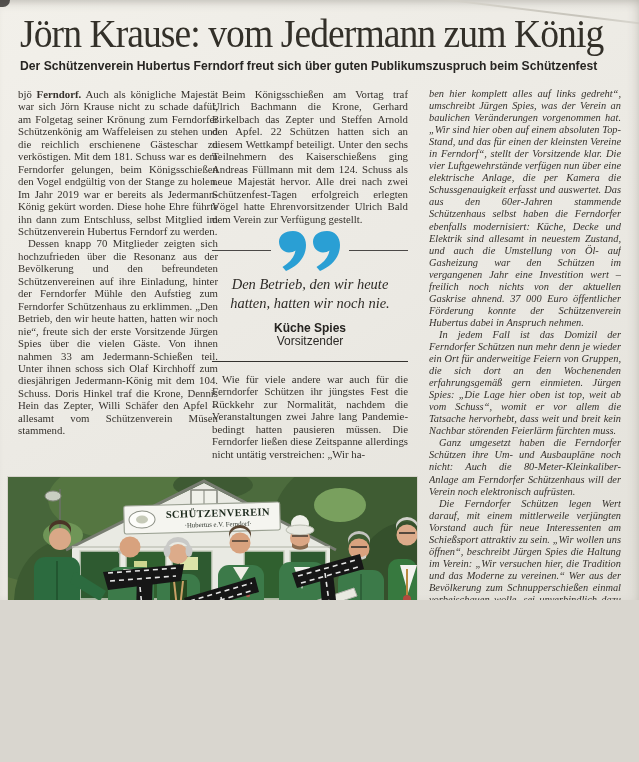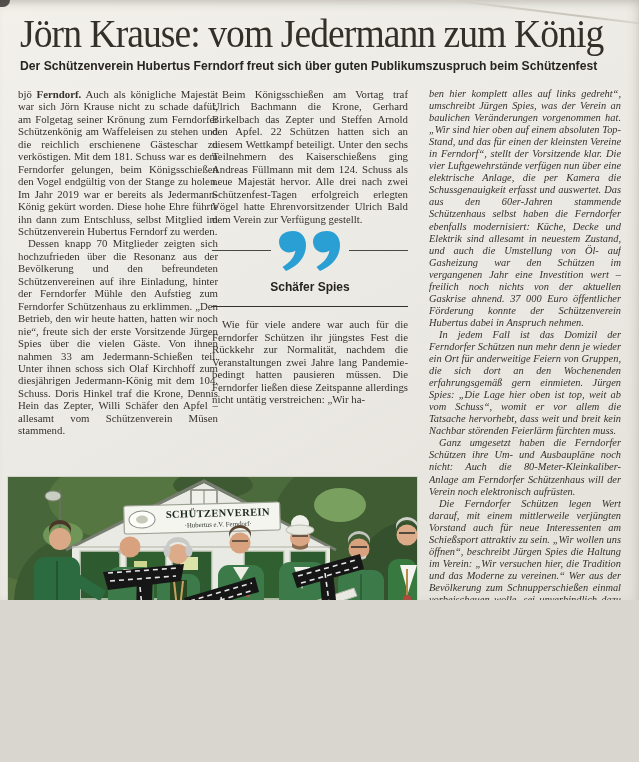--- a/index.html
+++ b/index.html
@@ -67,21 +67,23 @@
       <div class="qmark-row">
         <div class="qrule"></div>
         <div class="qmark">
           <svg width="64" height="42" viewBox="0 0 64 42" aria-hidden="true">
             <path d="M15,1 C23,1 28,7 28,15 C28,27 20,36 8,41 L4.5,37 C12,32.5 16.5,27 17.5,20.5 C16,21.8 13.5,22.5 11,22.5 C5,22.5 1,17.5 1,11.8 C1,5.5 6.5,1 15,1 Z" fill="#2a9fd4"></path>
             <path d="M49,1 C57,1 62,7 62,15 C62,27 54,36 42,41 L38.5,37 C46,32.5 50.5,27 51.5,20.5 C50,21.8 47.5,22.5 45,22.5 C39,22.5 35,17.5 35,11.8 C35,5.5 40.5,1 49,1 Z" fill="#2a9fd4"></path>
           </svg>
         </div>
         <div class="qrule"></div>
       </div>
-      <div class="qauthor">Schäfer Spies</div>
+      <div class="qtext">Den Betrieb, den wir heute hatten, hatten wir noch nie.</div>
+      <div class="qauthor">Küche Spies</div>
+      <div class="qrole">Vorsitzender</div>
       <div class="qbottom"></div>
     </div>
 
     <p class="para indent">Wie für viele andere war auch für die Ferndorfer Schützen ihr jüngstes Fest die Rückkehr zur Normalität, nachdem die Veranstaltungen zwei Jahre lang Pandemie-bedingt hatten pausieren müssen. Die Ferndorfer ließen diese Zeitspanne allerdings nicht untätig verstreichen: „Wir ha-</p>
   </div>
 
   <div class="col col3">
     <p class="para">ben hier komplett alles auf links gedreht“, umschreibt Jürgen Spies, was der Verein an baulichen Veränderungen vorgenommen hat. „Wir sind hier oben auf einem absoluten Top-Stand, und das für einen der kleinsten Vereine in Ferndorf“, stellt der Vorsitzende klar. Die vier Luftgewehrstände verfügen nun über eine elektrische Anlage, die per Kamera die Schussgenauigkeit erfasst und auswertet. Das aus den 60er-Jahren stammende Schützenhaus selbst haben die Ferndorfer ebenfalls modernisiert: Küche, Decke und Elektrik sind allesamt in neuestem Zustand, und auch die Umstellung von Öl- auf Gasheizung war den Schützen im vergangenen Jahr eine Investition wert – freilich noch nichts von der aktuellen Gaskrise ahnend. 37 000 Euro öffentlicher Förderung konnte der Schützenverein Hubertus dabei in Anspruch nehmen.</p>
     <p class="para indent">In jedem Fall ist das Domizil der Ferndorfer Schützen nun mehr denn je wieder ein Ort für anderweitige Feiern von Gruppen, die sich dort an den Wochenenden erfahrungsgemäß gern einmieten. Jürgen Spies: „Die Lage hier oben ist top, weit ab vom Schuss“, womit er vor allem die Tatsache hervorhebt, dass weit und breit kein Nachbar störenden Feierlärm fürchten muss.</p>
     <p class="para indent">Ganz umgesetzt haben die Ferndorfer Schützen ihre Um- und Ausbaupläne noch nicht: Auch die 80-Meter-Kleinkaliber-Anlage am Ferndorfer Schützenhaus will der Verein noch elektronisch aufrüsten.</p>

